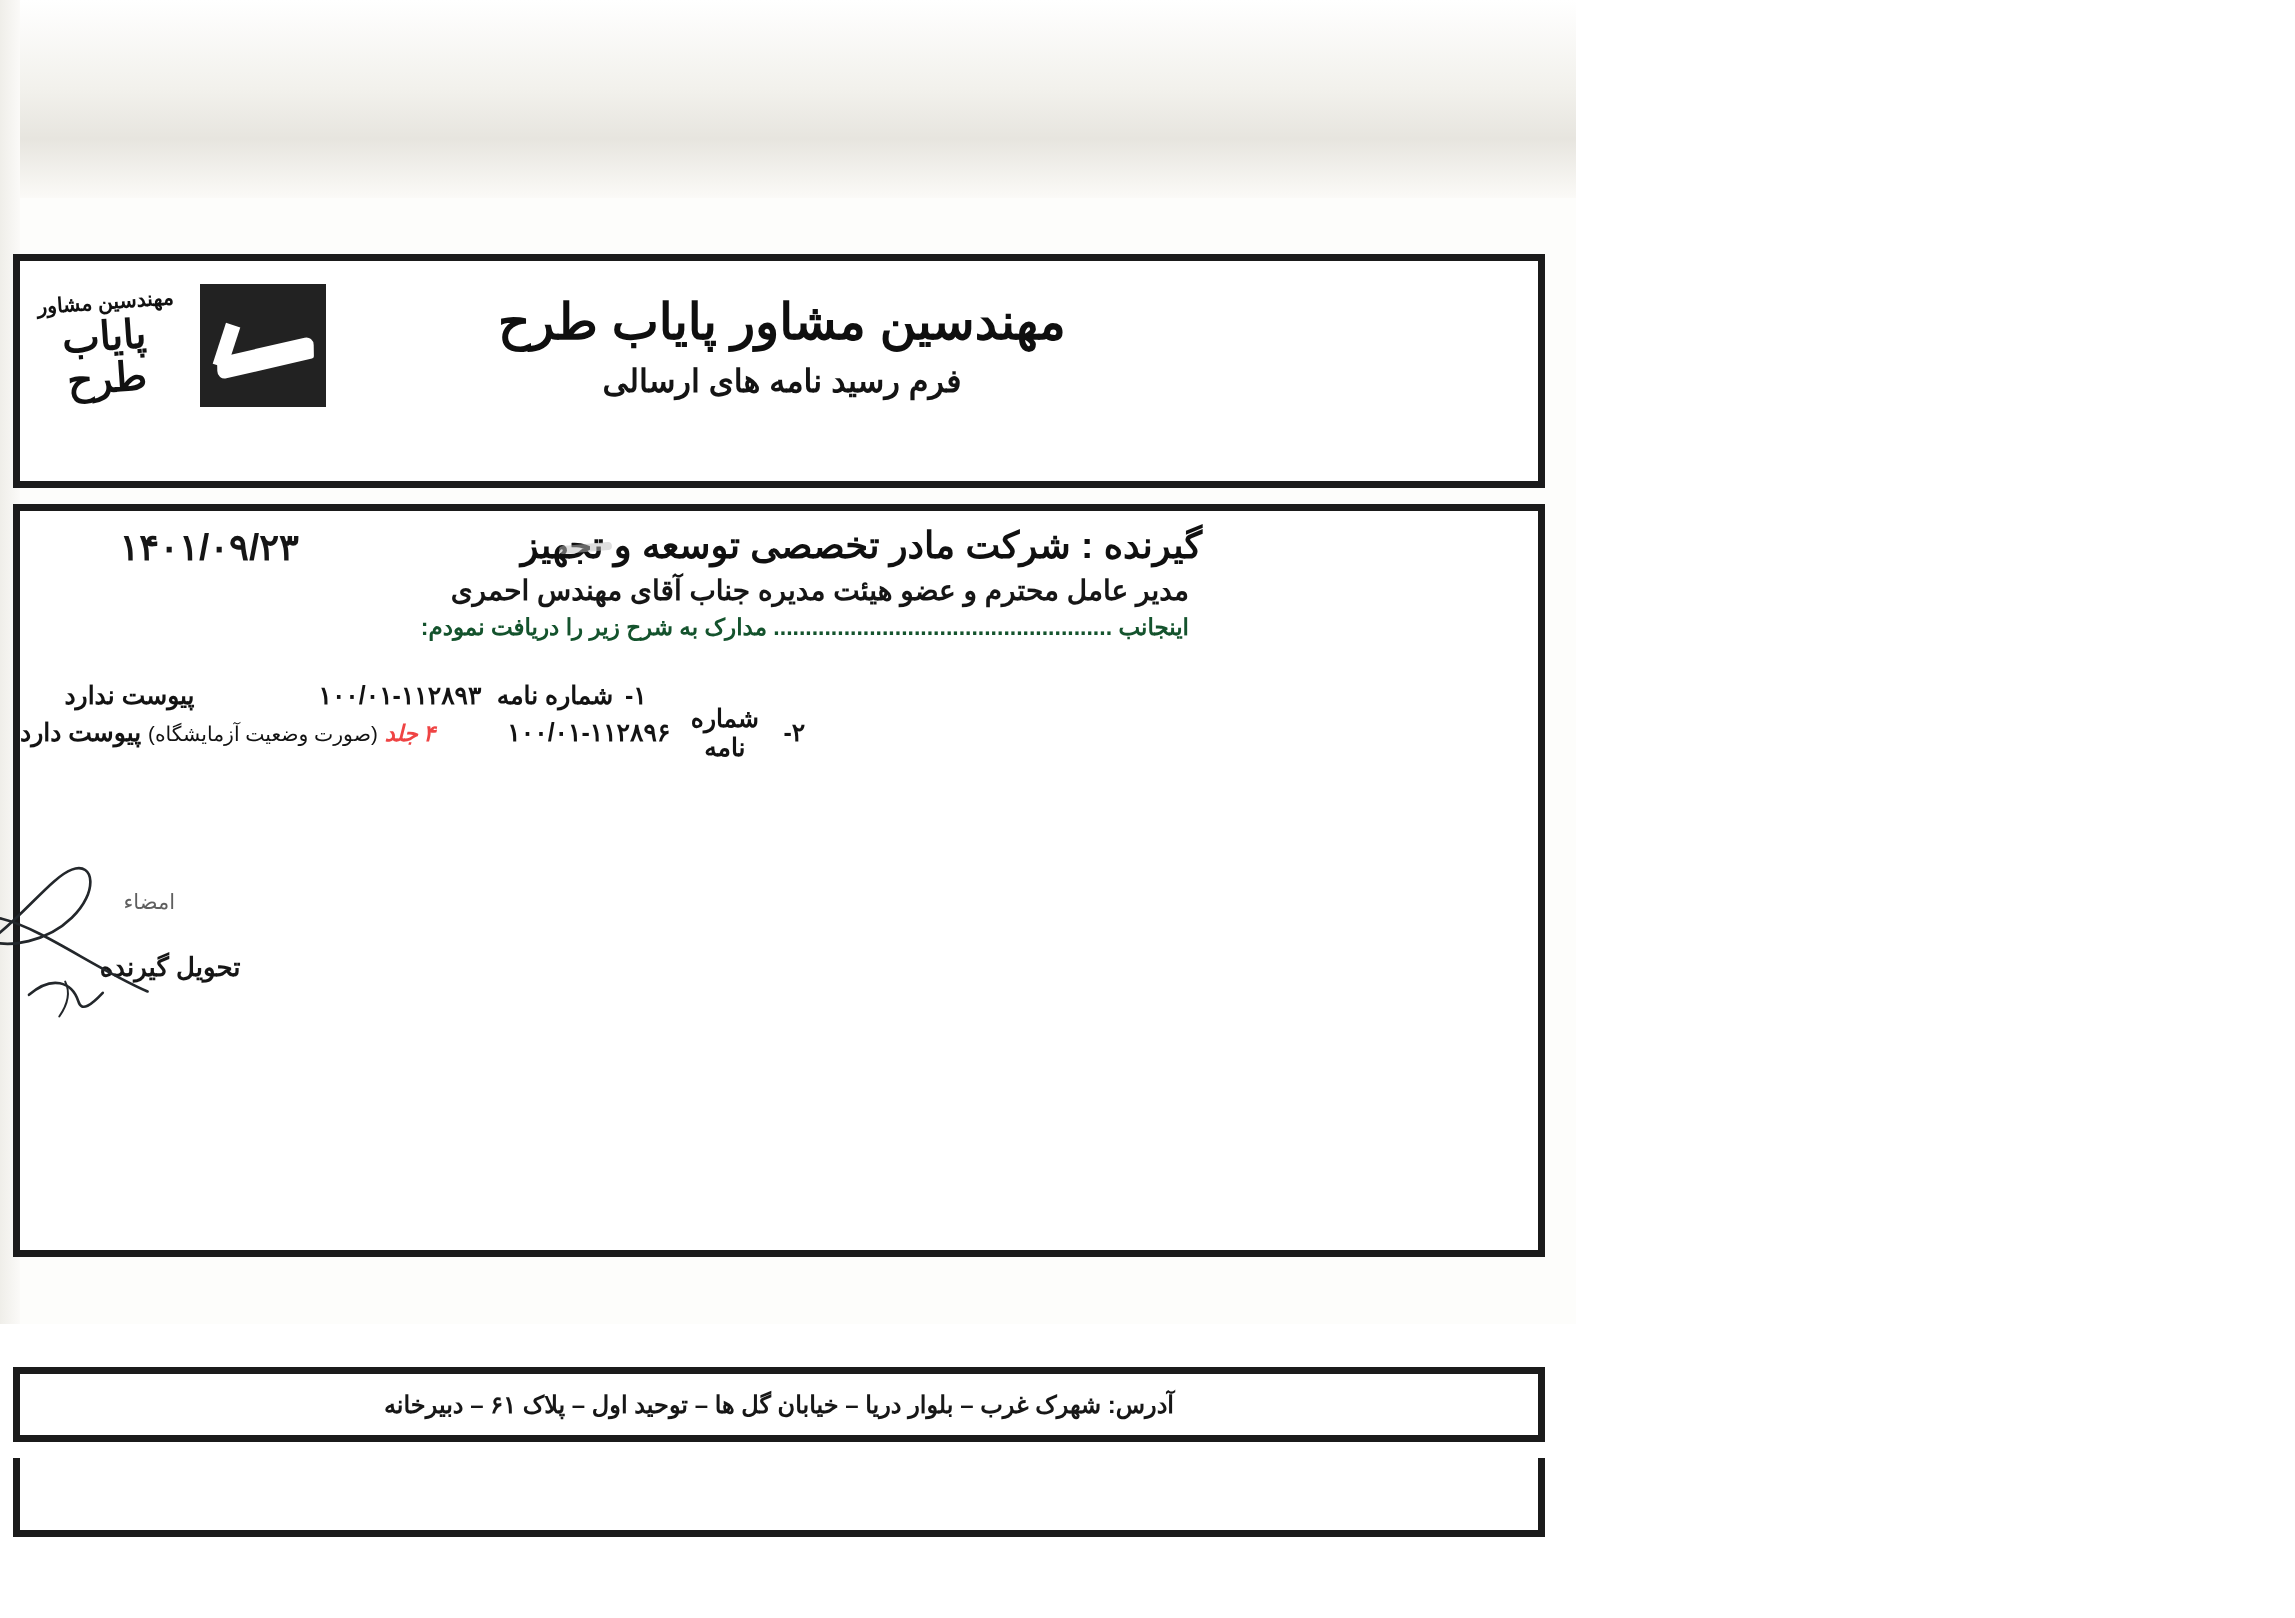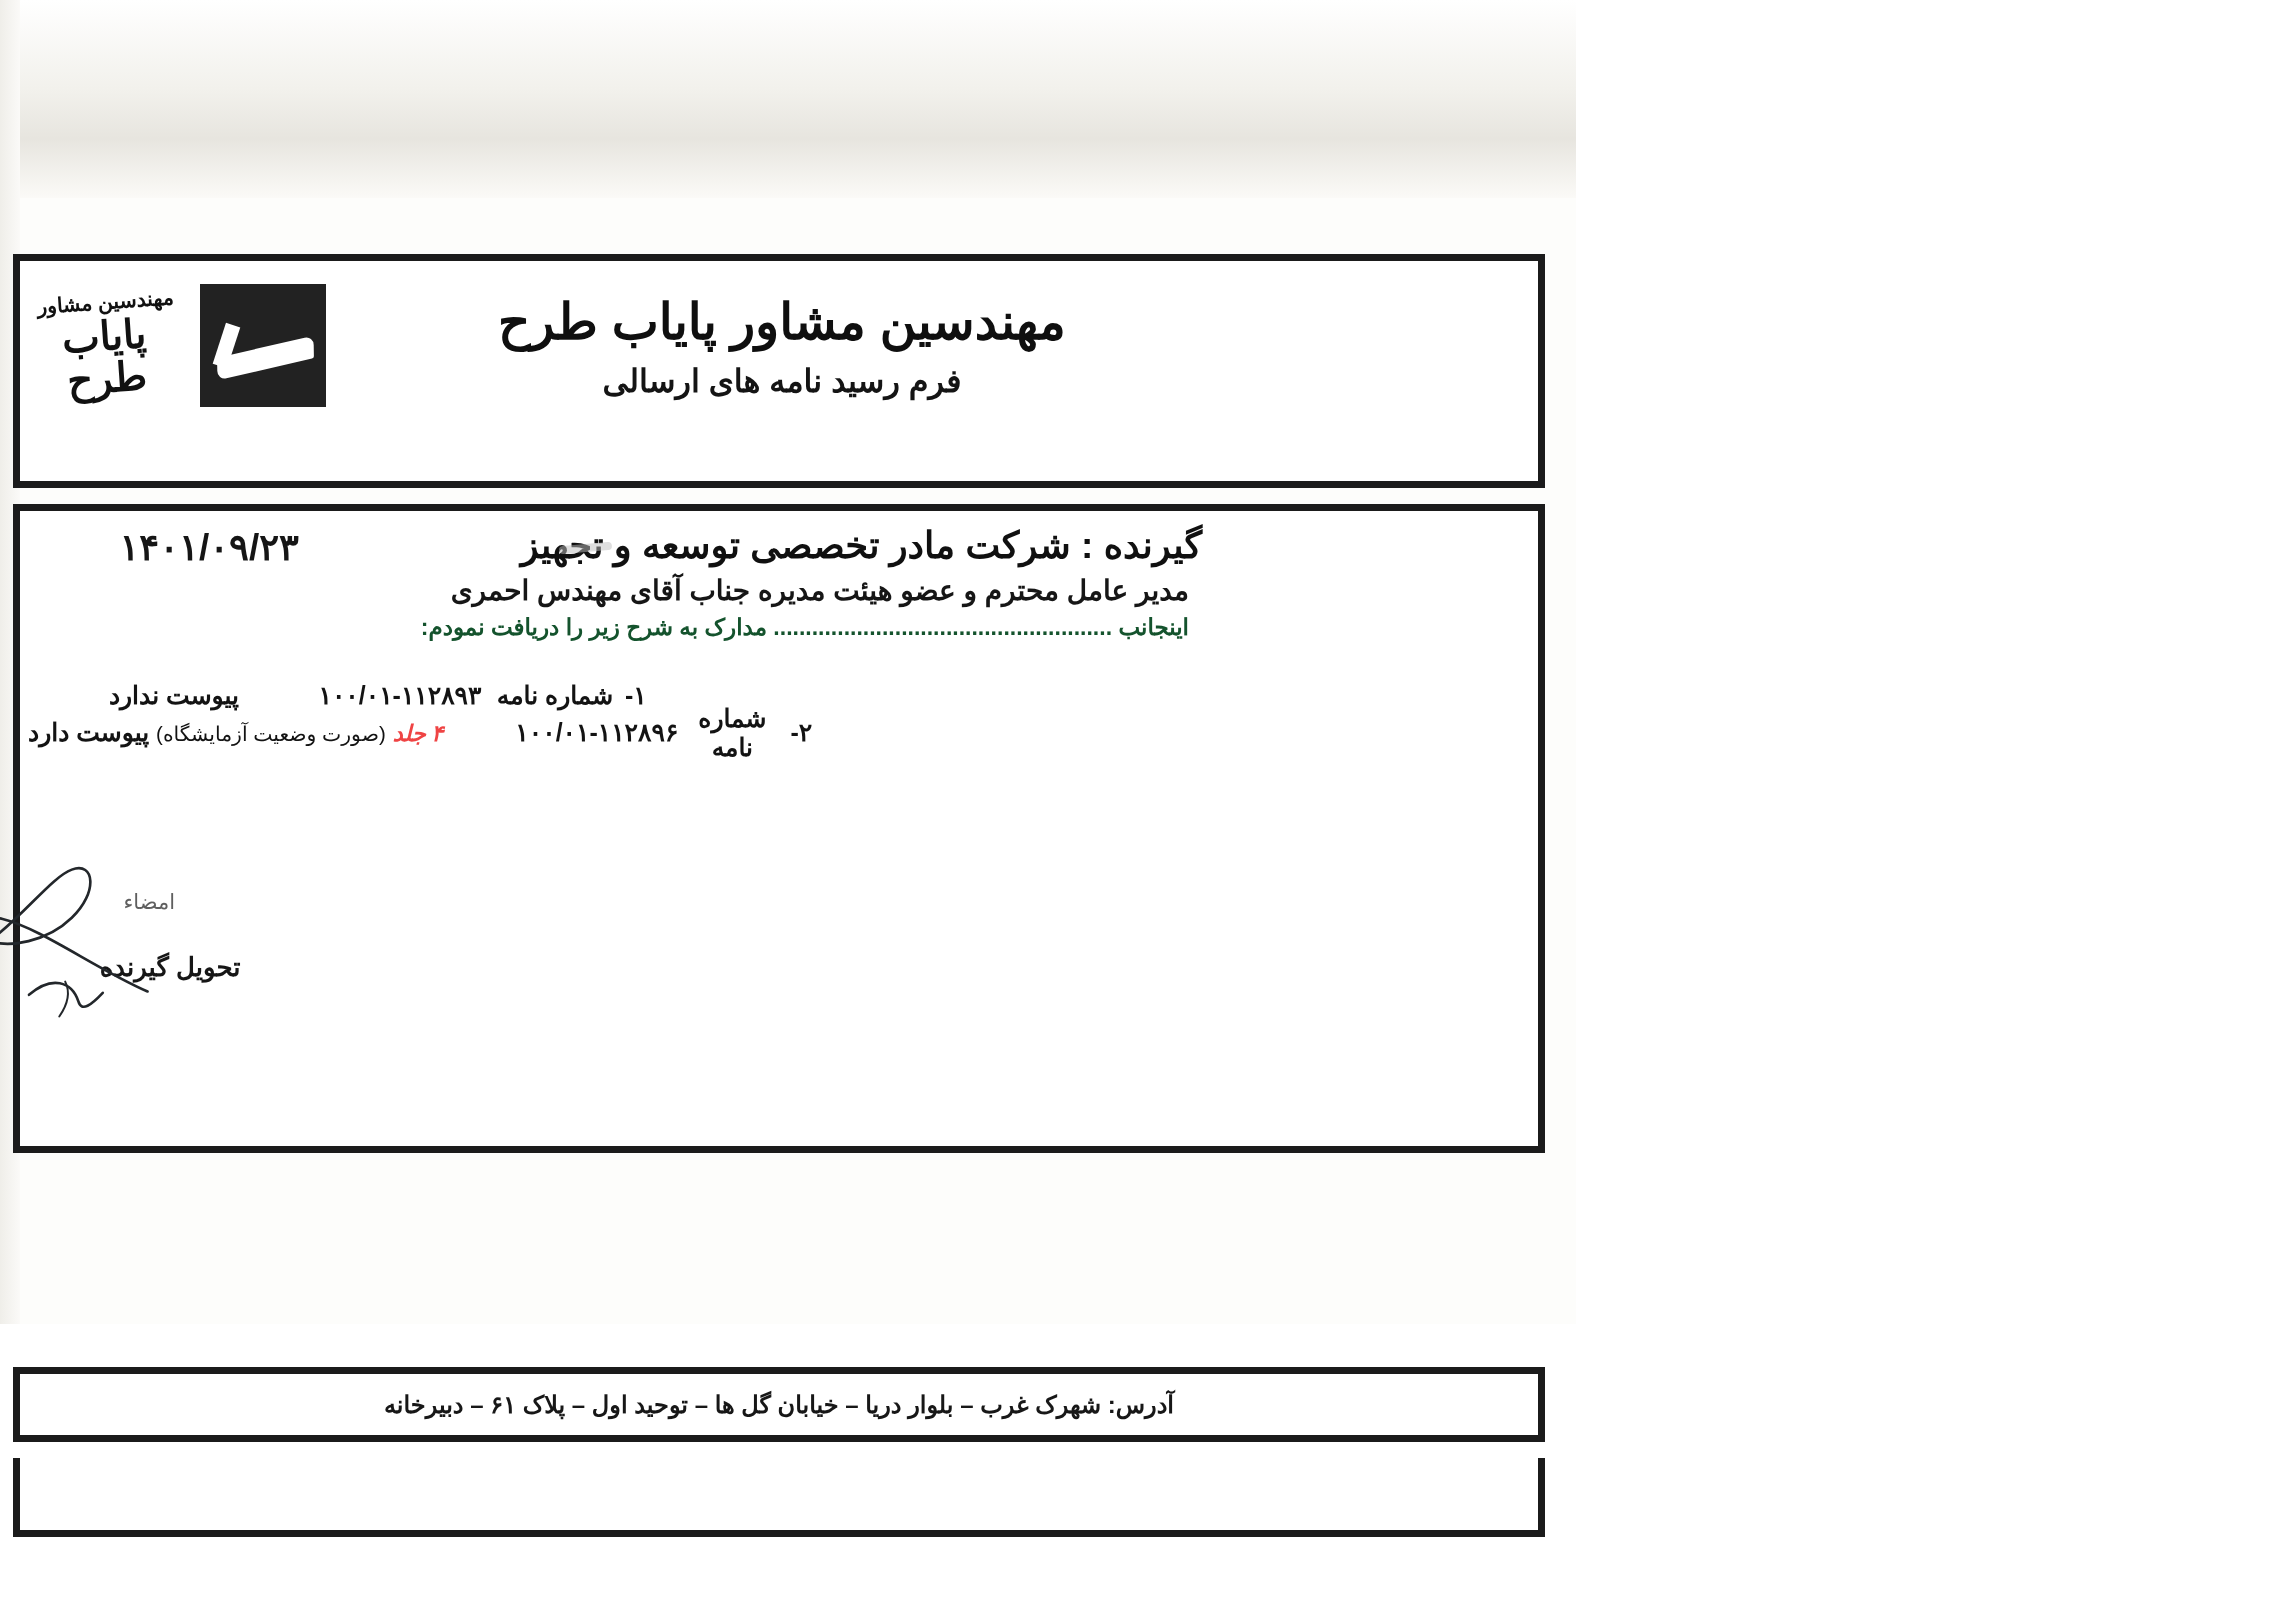--- a/index.html
+++ b/index.html
@@ -147,21 +147,21 @@
     color: #141414;
     margin-top: 11px;
   }
 
   
   .body-box {
     position: absolute;
     left: 0;
     top: 250px;
     width: 1532px;
-    height: 649px;
+    height: 753px;
     border: 7.2px solid #1b1b1b;
     background: #ffffff;
     box-sizing: border-box;
   }
   .body-inner {
     position: relative;
     width: 100%;
     height: 100%;
   }
 
@@ -227,24 +227,23 @@
     width: 132px;
     text-align: center;
   }
   .col-number {
     width: 178px;
     text-align: center;
     letter-spacing: 0.7px;
   }
   .col-attach {
     flex: 1;
-    text-align: right;
+    text-align: center;
     padding-right: 72px;
     white-space: nowrap;
-    padding-left: 8px;
   }
   .attach-note {
     font-size: 20.4px;
     font-weight: normal;
   }
   .handwrite {
     font-family: Liberation Serif, serif;
     font-size: 22.4px;
     font-style: italic;
     color: #ef4444;

